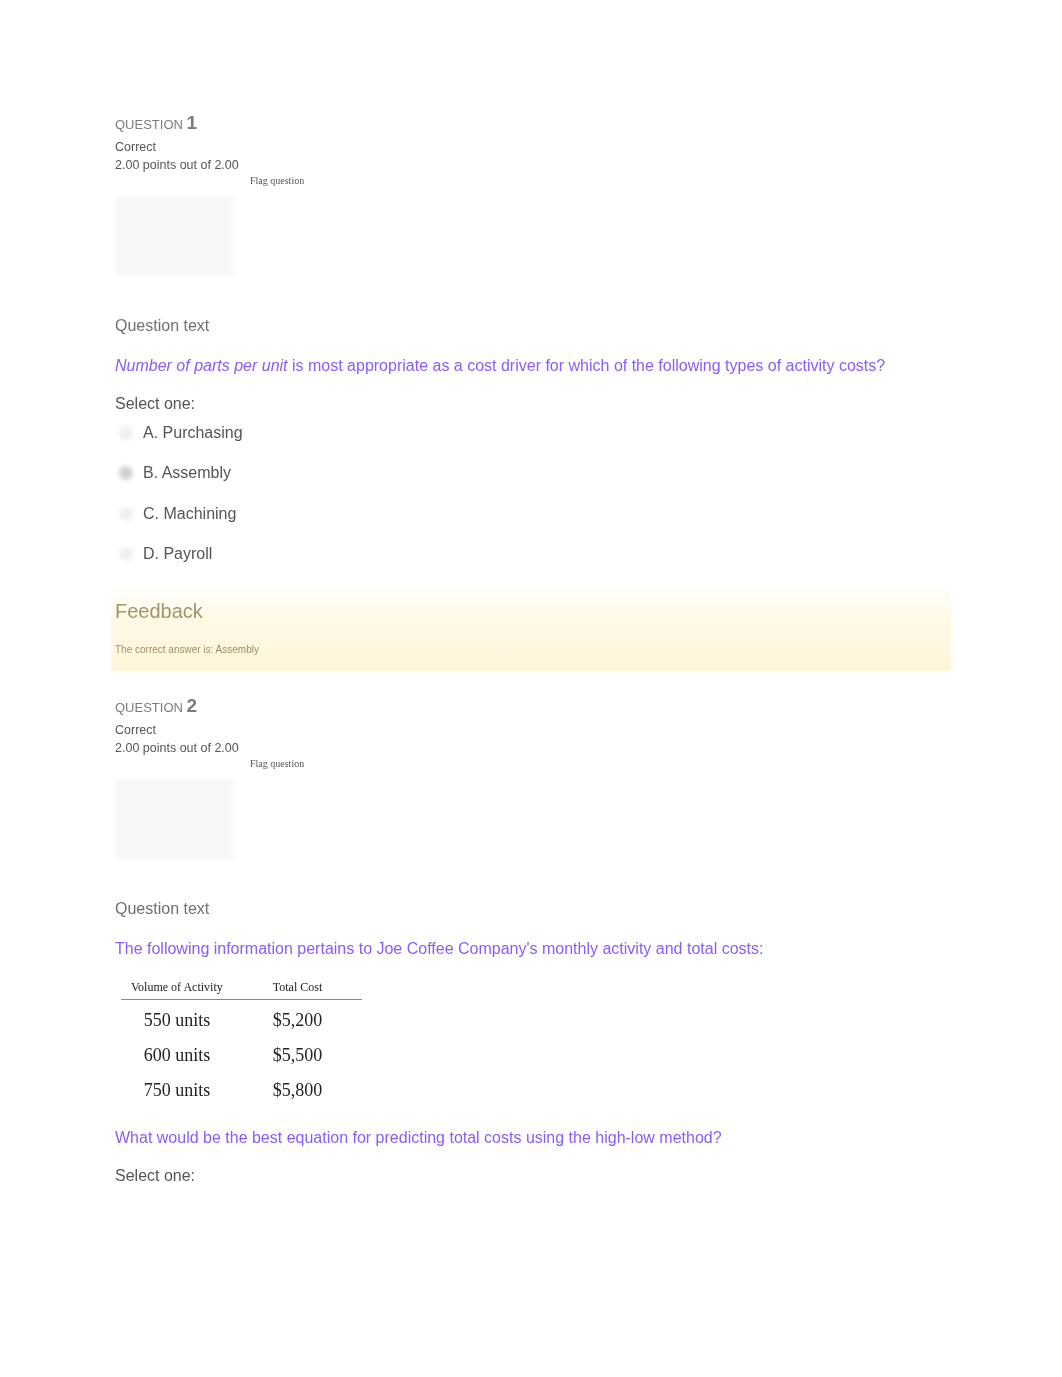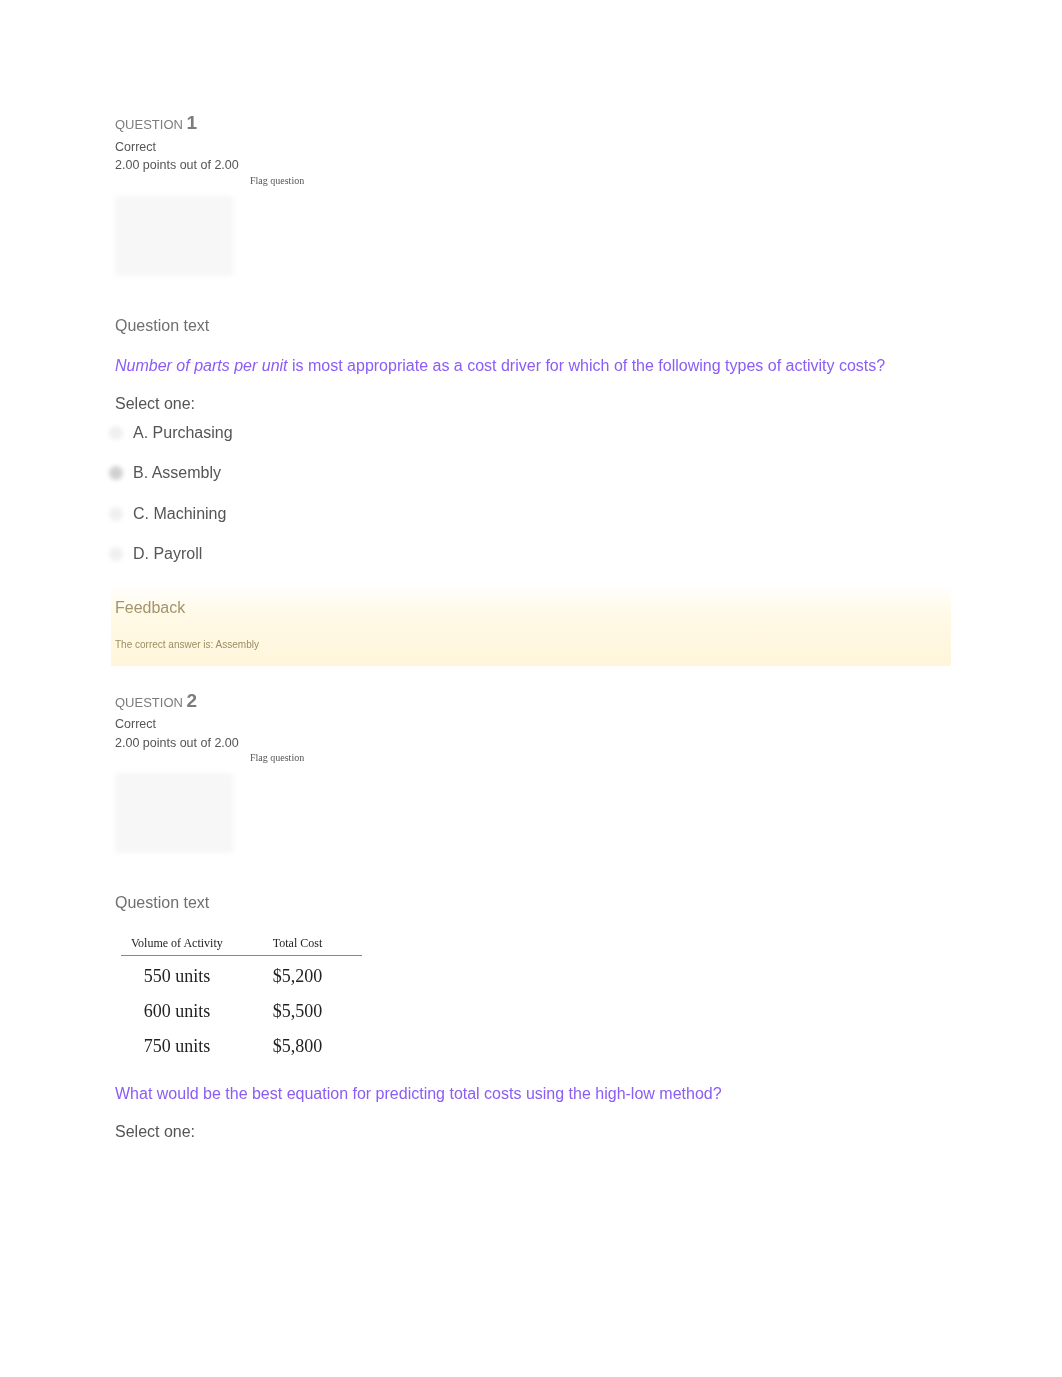--- a/index.html
+++ b/index.html
@@ -86,34 +86,34 @@
     }
     .radio-ghost.selected {
       background: #bdbdbd;
       opacity: 0.7;
     }
     .option-label {
       color: #555;
       font-size: 16px;
     }
     .options-wrap {
-      margin-left: 20px;
+      margin-left: 30px;
     }
     .feedback-block {
       background: #fffdf0;
       background: linear-gradient(to bottom, #ffffff 0%, #fff9e6 40%, #fff5db 100%);
       padding: 14px 0 14px 0;
       margin-left: -4px;
       margin-right: -4px;
       margin-top: 8px;
       margin-bottom: 22px;
     }
     .feedback-heading {
       color: #a3946a;
-      font-size: 16px;
+      font-size: 20px;
       margin-left: 4px;
       margin-bottom: 18px;
     }
     .feedback-answer {
       color: #9a8e63;
       font-size: 10px;
       margin-left: 4px;
     }
     .data-table {
       border-collapse: collapse;
@@ -187,20 +187,21 @@
     <span>QUESTION </span><span class="qnum">2</span>
   </div>
   <div class="q-status">Correct</div>
   <div class="q-points">2.00 points out of 2.00</div>
   <div class="q-flag">Flag question</div>
 
   <div class="blur-box"></div>
 
   <div class="section-heading">Question text</div>
 
+  <div class="q-text">The following information pertains to Joe Coffee Company's monthly activity and total costs:</div>
 
   <table class="data-table">
     <tbody>
         <tr>
       <th>Volume of Activity</th>
       <th>Total Cost</th>
     </tr>
     <tr>
       <td>550 units</td>
       <td>$5,200</td>

